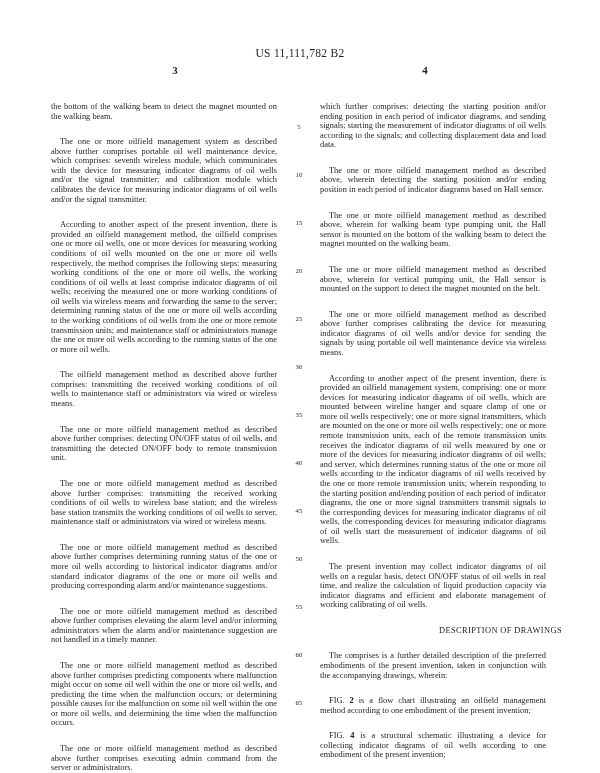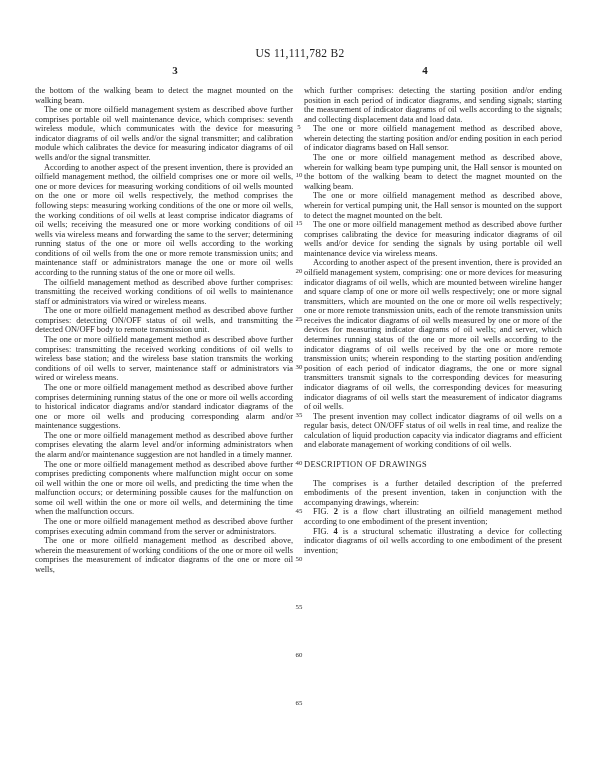--- a/index.html
+++ b/index.html
@@ -24,24 +24,24 @@
   .col-num.right{left:405px;}
   .column{
     position:absolute;top:86px;
     width:258px;
     font-size:8.4px;line-height:9.58px;
     text-align:justify;
     text-justify:inter-word;
   }
   .column.left{left:35px;}
   .column.right{left:304px;}
-  .para{margin:0;text-indent:9px;}
+  .para{margin:16px;text-indent:9px;}
   .para.cont{text-indent:0;}
   .para.heading{
-    text-indent:0;text-align:left;
+    text-indent:0;text-align:right;
     margin:9.58px 0;
     letter-spacing:0.4px;
   }
   .gutter{
     position:absolute;top:0;left:291px;width:16px;height:773px;
   }
   .gutter span{
     position:absolute;left:0;width:16px;
     text-align:center;
     font-size:6.8px;color:#2a2a2a;
@@ -67,21 +67,21 @@
       <p class="para">The one or more oilfield management method as described above further comprises executing admin command from the server or administrators.</p>
       <p class="para">The one or more oilfield management method as described above, wherein the measurement of working conditions of the one or more oil wells comprises the measurement of indicator diagrams of the one or more oil wells,</p>
     </div>
   <div class="column right" id="right-col">
       <p class="para cont">which further comprises: detecting the starting position and/or ending position in each period of indicator diagrams, and sending signals; starting the measurement of indicator diagrams of oil wells according to the signals; and collecting displacement data and load data.</p>
       <p class="para">The one or more oilfield management method as described above, wherein detecting the starting position and/or ending position in each period of indicator diagrams based on Hall sensor.</p>
       <p class="para">The one or more oilfield management method as described above, wherein for walking beam type pumping unit, the Hall sensor is mounted on the bottom of the walking beam to detect the magnet mounted on the walking beam.</p>
       <p class="para">The one or more oilfield management method as described above, wherein for vertical pumping unit, the Hall sensor is mounted on the support to detect the magnet mounted on the belt.</p>
       <p class="para">The one or more oilfield management method as described above further comprises calibrating the device for measuring indicator diagrams of oil wells and/or device for sending the signals by using portable oil well maintenance device via wireless means.</p>
       <p class="para">According to another aspect of the present invention, there is provided an oilfield management system, comprising: one or more devices for measuring indicator diagrams of oil wells, which are mounted between wireline hanger and square clamp of one or more oil wells respectively; one or more signal transmitters, which are mounted on the one or more oil wells respectively; one or more remote transmission units, each of the remote transmission units receives the indicator diagrams of oil wells measured by one or more of the devices for measuring indicator diagrams of oil wells; and server, which determines running status of the one or more oil wells according to the indicator diagrams of oil wells received by the one or more remote transmission units; wherein responding to the starting position and/ending position of each period of indicator diagrams, the one or more signal transmitters transmit signals to the corresponding devices for measuring indicator diagrams of oil wells, the corresponding devices for measuring indicator diagrams of oil wells start the measurement of indicator diagrams of oil wells.</p>
-      <p class="para">The present invention may collect indicator diagrams of oil wells on a regular basis, detect ON/OFF status of oil wells in real time, and realize the calculation of liquid production capacity via indicator diagrams and efficient and elaborate management of working conditions of oil wells.</p>
+      <p class="para">The present invention may collect indicator diagrams of oil wells on a regular basis, detect ON/OFF status of oil wells in real time, and realize the calculation of liquid production capacity via indicator diagrams and efficient and elaborate management of working calibrating of oil wells.</p>
       <p class="para heading cont">DESCRIPTION OF DRAWINGS</p>
       <p class="para">The comprises is a further detailed description of the preferred embodiments of the present invention, taken in conjunction with the accompanying drawings, wherein:</p>
       <p class="para">FIG. <b>2</b> is a flow chart illustrating an oilfield management method according to one embodiment of the present invention;</p>
       <p class="para">FIG. <b>4</b> is a structural schematic illustrating a device for collecting indicator diagrams of oil wells according to one embodiment of the present invention;</p>
     </div>
   <div class="gutter" id="gutter">
       <span style="top: 123px;">5</span>
       <span style="top: 171px;">10</span>
       <span style="top: 219px;">15</span>
       <span style="top: 267px;">20</span>

